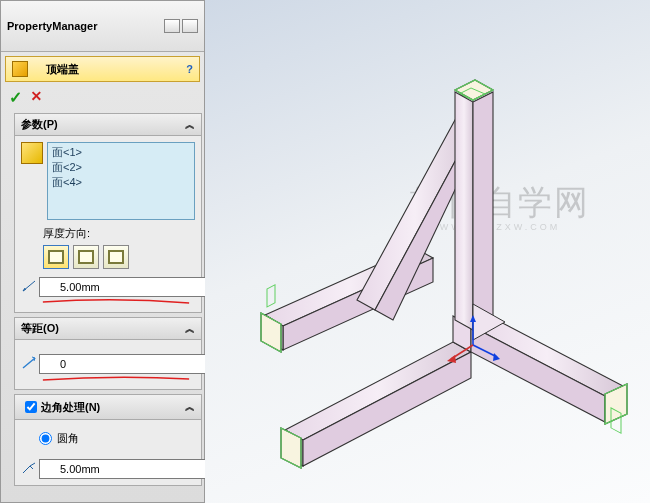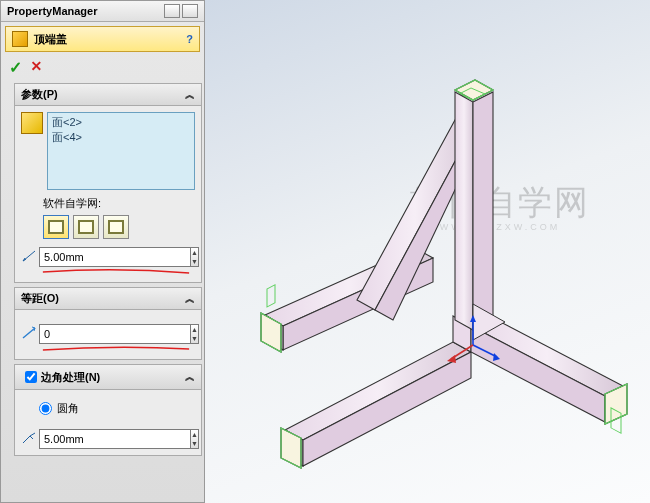--- a/index.html
+++ b/index.html
@@ -17,41 +17,42 @@
   .panel {
     width: 205px;
     background: linear-gradient(to bottom, #e8e8e8, #dcdcdc);
     border: 1px solid #999;
     display: flex;
     flex-direction: column;
   }
   .pm-header {
     background: linear-gradient(to bottom, #f5f5f5, #e0e0e0);
     border-bottom: 1px solid #aaa;
-    padding: 3px 6px;
+    padding: 18px 6px;
     display: flex;
     align-items: center;
     font-weight: bold;
     font-size: 11px;
   }
   .pm-header .spacer { flex: 1; }
   .pm-header .hbtn {
     width: 16px; height: 14px;
     border: 1px solid #888;
     background: linear-gradient(#fff,#ddd);
     margin-left: 2px;
   }
   .feature-title {
     background: linear-gradient(to bottom,#fff3c8,#ffe882);
     border: 1px solid #c8a030;
     margin: 4px;
     padding: 4px 6px;
     display: flex;
     align-items: center;
     font-weight: bold;
+    gap: 12px;
   }
   .feature-title .ico {
     width: 16px; height: 16px;
     background: linear-gradient(135deg,#ffd24d,#e6a000);
     border: 1px solid #a07000;
     margin-right: 6px;
   }
   .feature-title .q {
     margin-left: auto;
     color: #2060c0;
@@ -129,21 +130,21 @@
   .spin-ico {
     width: 18px; text-align: center;
     color: #2060a0; font-size: 12px;
     margin-right: 2px;
     position: relative;
   }
   .spin-input {
     flex: 1;
     border: 1px solid #7a7a7a;
     background: #fff;
-    padding: 2px 4px;
+    padding: 2px 20px;
     font-size: 11px;
     height: 20px;
   }
   .spin-arrows {
     width: 16px; height: 20px;
     border: 1px solid #7a7a7a;
     border-left: none;
     display: flex; flex-direction: column;
     background: linear-gradient(#fff,#ddd);
   }
@@ -208,25 +209,26 @@
 
     <div class="section">
       <div class="sec-head">
         <span>参数(P)</span>
         <span class="chev">︽</span>
       </div>
       <div class="sec-body">
         <div class="facebox-row">
           <div class="face-ico"></div>
           <div class="face-list">
+            <div>面&lt;1&gt;</div>
             <div>面&lt;2&gt;</div>
             <div>面&lt;4&gt;</div>
           </div>
         </div>
-        <div class="label-row">软件自学网:</div>
+        <div class="label-row">厚度方向:</div>
         <div class="thick-btns">
           <div class="thick-btn sel">
               <div class="sq"></div>
             </div>
           <div class="thick-btn">
               <div class="sq"></div>
             </div>
           <div class="thick-btn">
               <div class="sq"></div>
             </div>

